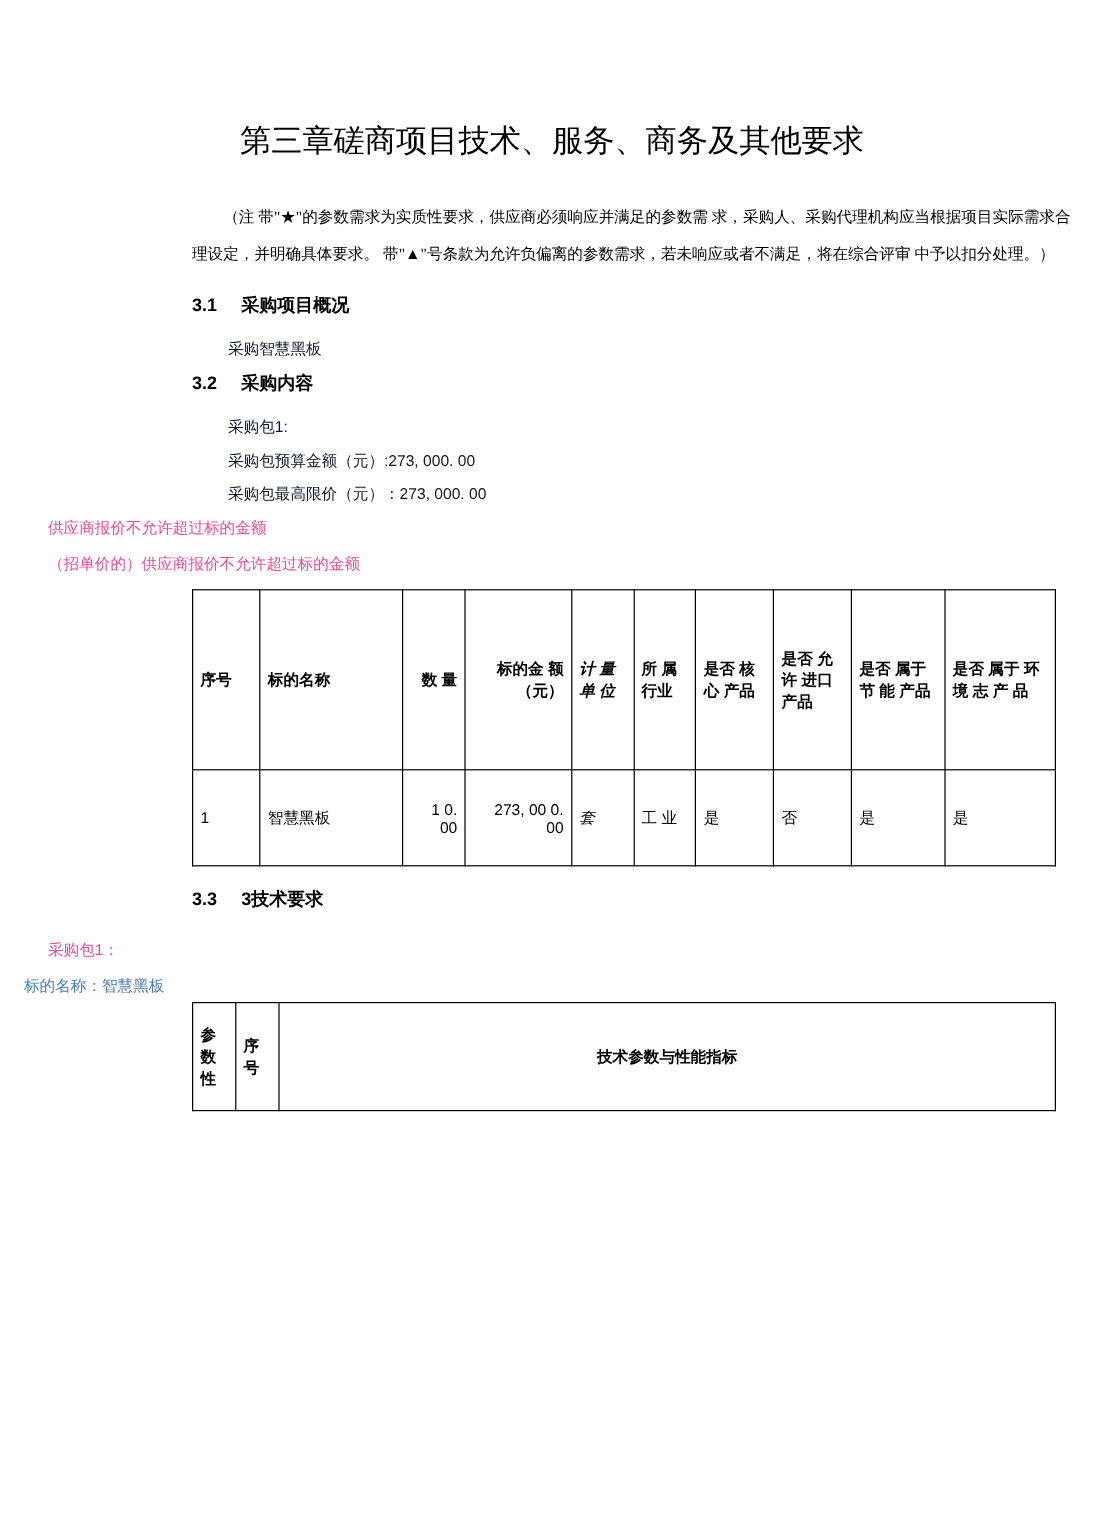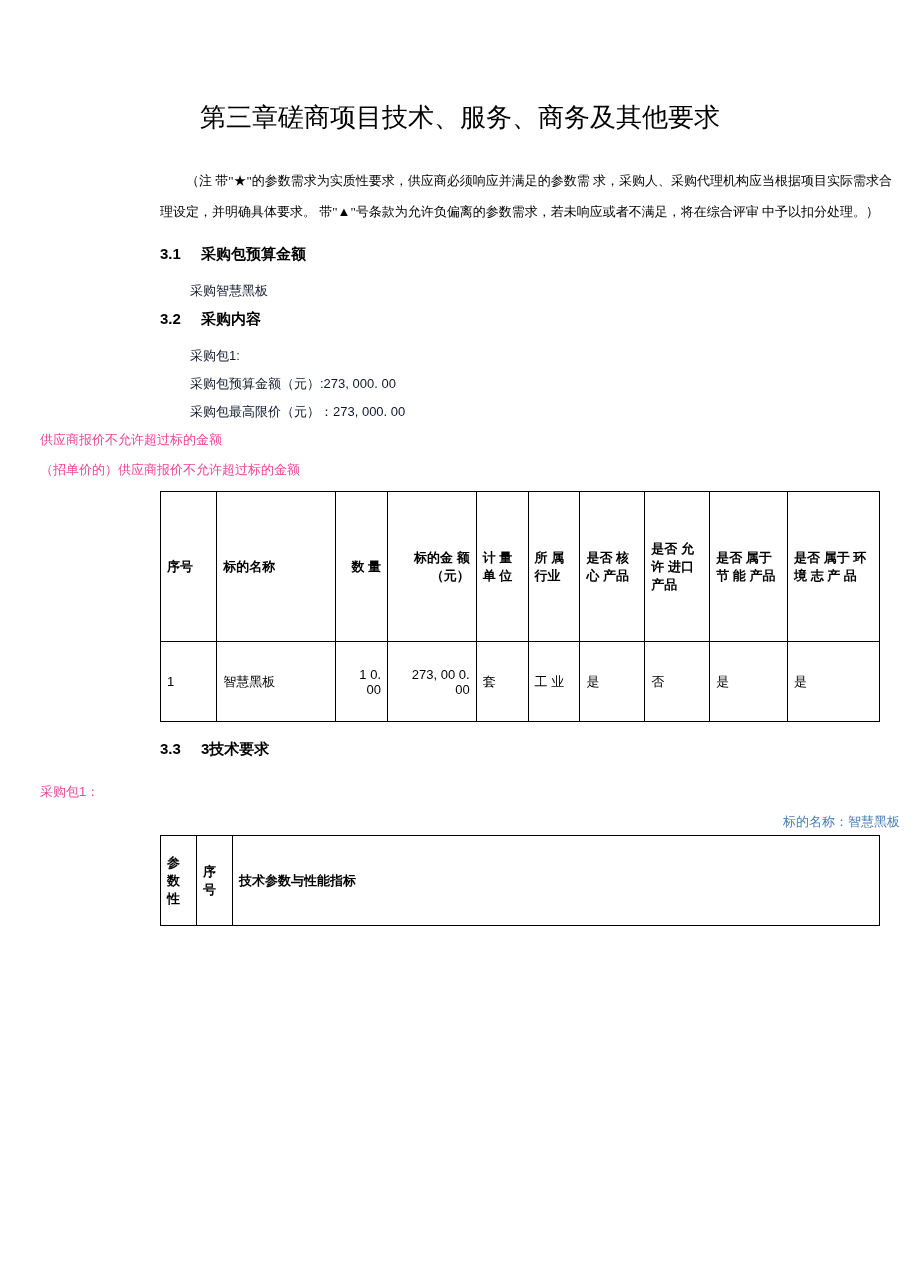--- a/index.html
+++ b/index.html
@@ -40,21 +40,21 @@
     }
     .blue-text-left {
       color: #ec4899;
       font-size: 13px;
       margin-left: 20px;
       margin-bottom: 12px;
     }
     .blue-text-center {
       color: #4a7bb5;
       font-size: 13px;
-      text-align: right;
+      text-align: left;
       margin-bottom: 4px;
     }
     table {
       border-collapse: collapse;
       margin-left: 140px;
       margin-bottom: 18px;
     }
     table.main-table { width: 720px; }
     table.req-table { width: 720px; padding-left: 20px; }
     th, td {
@@ -64,40 +64,40 @@
       text-align: left;
       vertical-align: middle;
     }
     .main-table th { font-weight: bold; height: 150px; }
     .main-table td { height: 80px; }
     .req-table th, .req-table td { height: 90px; font-weight: bold; }
     .col-seq { width: 52px; margin-left: 45px; }
     .col-name { width: 110px; }
     .col-qty { width: 48px; text-align: right; }
     .col-amt { width: 82px; text-align: right; }
-    .col-unit { width: 48px; }
+    .col-unit { width: 48px; font-style: italic; }
     .col-ind { width: 48px; }
     .col-core { width: 60px; }
     .col-imp { width: 60px; }
     .col-eco { width: 72px; }
     .col-env { width: 85px; }
     .req-col-param { width: 36px; }
     .req-col-seq { width: 36px; }
-    .req-col-spec { width: auto; }
+    .req-col-spec { width: auto; text-align: center; }
   </style>
 </head>
 <body>
 
 <h1 class="title">第三章磋商项目技术、服务、商务及其他要求</h1>
 
 <p class="note">（注 带"★"的参数需求为实质性要求，供应商必须响应并满足的参数需 求，采购人、采购代理机构应当根据项目实际需求合理设定，并明确具体要求。  带"▲"号条款为允许负偏离的参数需求，若未响应或者不满足，将在综合评审  中予以扣分处理。）</p>
 
 <div class="section-heading">
   <span class="num">3.1</span>
-  <span>采购包预算金额</span>
+  <span>采购项目概况</span>
 </div>
 
 <p class="blue-text">采购智慧黑板</p>
 
 <div class="section-heading">
   <span class="num">3.2</span>
   <span>采购内容</span>
 </div>
 
 <p class="blue-text">采购包1:</p>

